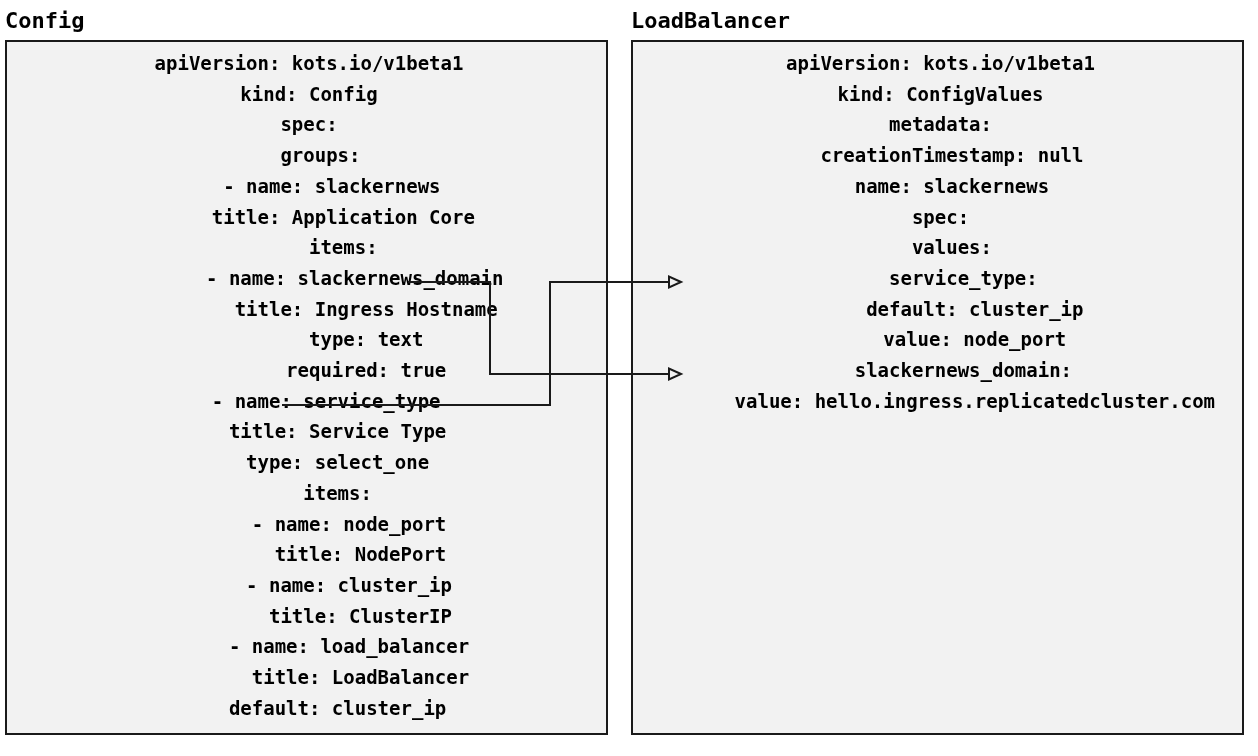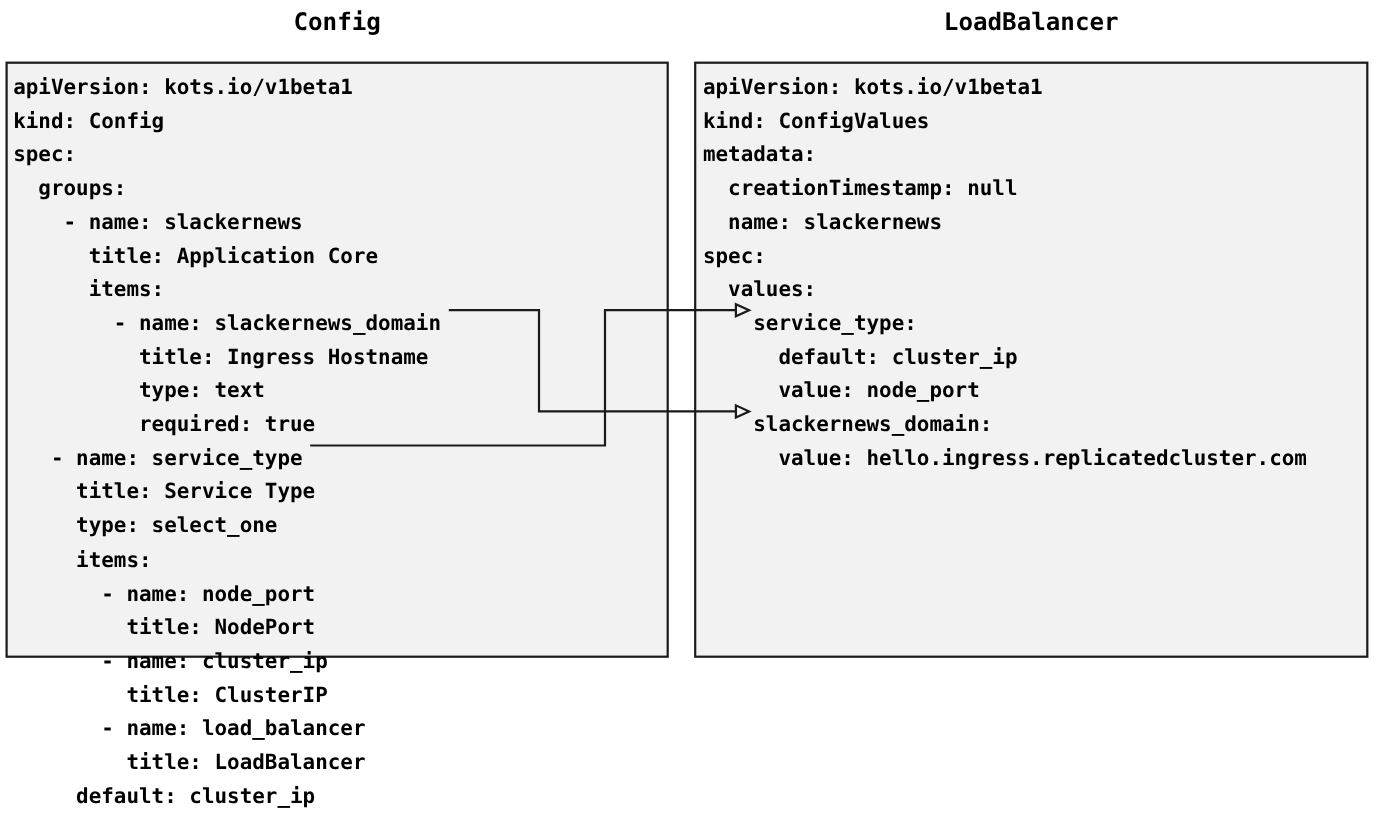--- a/index.html
+++ b/index.html
@@ -18,33 +18,33 @@
     background: var(--page_bg);
     font-family: "DejaVu Sans Mono", monospace;
     color: var(--text);
     overflow: hidden;
   }
   .panel-title {
     position: absolute;
     top: 6px;
     height: 30px;
     line-height: 30px;
-    text-align: center;
     font-weight: bold;
     font-size: 22px;
     color: var(--text);
   }
   .panel-title.left  { left: 5px;   width: 603px; }
   .panel-title.right { left: 631px; width: 613px; }
   .panel {
     position: absolute;
-    top: 56px;
-    height: 542px;
+    top: 40px;
+    height: 695px;
     background: var(--panel_bg);
     border: 2px solid var(--panel_border);
+    text-align: center;
   }
   .panel.left  { left: 5px;   width: 603px; }
   .panel.right { left: 631px; width: 613px; }
   .panel pre {
     margin: 0;
     padding: 6px 0 0 5px;
     font-family: "DejaVu Sans Mono", monospace;
     font-weight: bold;
     font-size: 19px;
     line-height: 30.7px;

